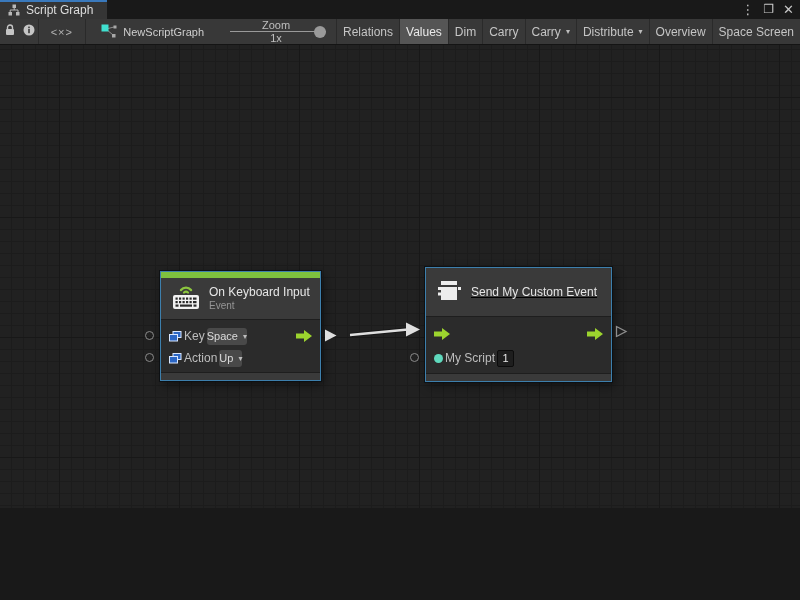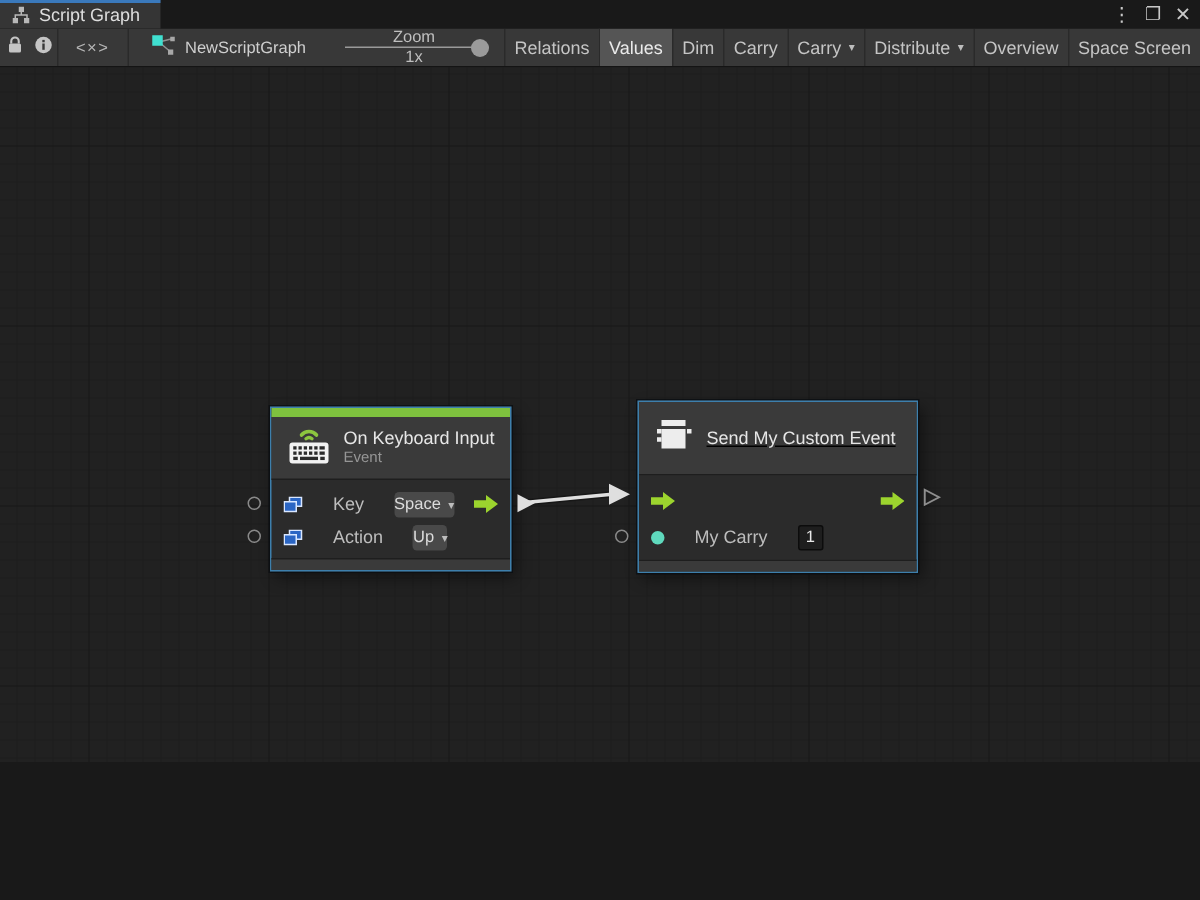--- a/index.html
+++ b/index.html
@@ -44,31 +44,31 @@
       linear-gradient(90deg, #181818 1px, transparent 1px),
       linear-gradient(#1c1c1c 1px, transparent 1px),
       linear-gradient(90deg, #1c1c1c 1px, transparent 1px);
     background-size:120px 120px, 120px 120px, 12px 12px, 12px 12px;
     background-position:59px 52px, 59px 52px, 11px 4px, 11px 4px; }
   .wires { position:absolute; inset:0; width:100%; height:100%; pointer-events:none; }
 
   
   .node { position:absolute; border:1px solid #3D7FAC; background:#2B2B2B;
           box-shadow:0 0 0 1px rgba(10,14,18,.8), 3px 4px 10px rgba(0,0,0,.45); }
-  .node1 { left:180px; top:226px; width:161px; }
+  .node1 { left:160px; top:226px; width:161px; }
   .node2 { left:425px; top:222px; width:187px; }
   .accent { height:6px; background:#7EC13E; }
   .n-header { background:#3A3A3A; border-bottom:1px solid #1E1E1E; display:flex; align-items:center;
               gap:8px; padding:6px 10px; }
   .node1 .n-header { height:42px; }
   .node2 .n-header { height:49px;text-decoration:underline; }
   .n-title { color:#E6E6E6; font-size:12px; line-height:14px; }
   .n-sub { color:#969696; font-size:10px; line-height:12px; margin-top:1px; }
   .n-body { padding:5px 0 3px; }
-  .n-row { position:relative; display:flex; align-items:center; height:22px; padding:0 8px; gap:20px; }
+  .n-row { position:relative; display:flex; align-items:center; height:22px; padding:0 8px; gap:2px; }
   .node2 .flow-row { height:24px; justify-content:space-between; }
   .node2 .value-row { height:24px; }
   .n-footer { height:8px; background:#3A3A3A; border-top:1px solid #1E1E1E; }
   .p-label { color:#BDBDBD; font-size:12px; }
   .dropdown { display:inline-flex; align-items:center; gap:5px; background:#494949; border-radius:3px;
               padding:2px 0; color:#DCDCDC; font-size:11px; line-height:13px; cursor:default; }
   .value-input { width:17px; height:17px; background:#1E1E1E; border:1px solid #0C0C0C; border-radius:2px;
                  color:#E8E8E8; font-size:11px; text-align:center; font-family:inherit; }
   .port-circle { position:absolute; left:-16px; top:50%; margin-top:-5px; width:9px; height:9px;
                  border-radius:50%; border:1px solid #8A8A8A; background:transparent; }
@@ -285,21 +285,21 @@
           </span>
           <span class="flow-arrow">
             <svg width="16" height="12" viewBox="0 0 16 12">
                 <path d="M0 3.5 H8 V0 L16 6 L8 12 V8.5 H0 Z" fill="#9CD42E"></path>
               </svg>
           </span>
         </div>
         <div class="n-row value-row">
           <span class="port-circle"></span>
           <span class="dot"></span>
-          <span class="p-label">My Carry</span>
+          <span class="p-label">My Script</span>
           <input class="value-input" type="text" value="1" style="">
         </div>
       </div>
       <div class="n-footer"></div>
       <span class="out-tri">
         <svg width="13" height="13" viewBox="0 0 13 13">
             <polygon points="1.5,1.5 11,6.5 1.5,11.5" fill="none" stroke="#8E8E8E" stroke-width="1.3"></polygon>
           </svg>
       </span>
     </div>

